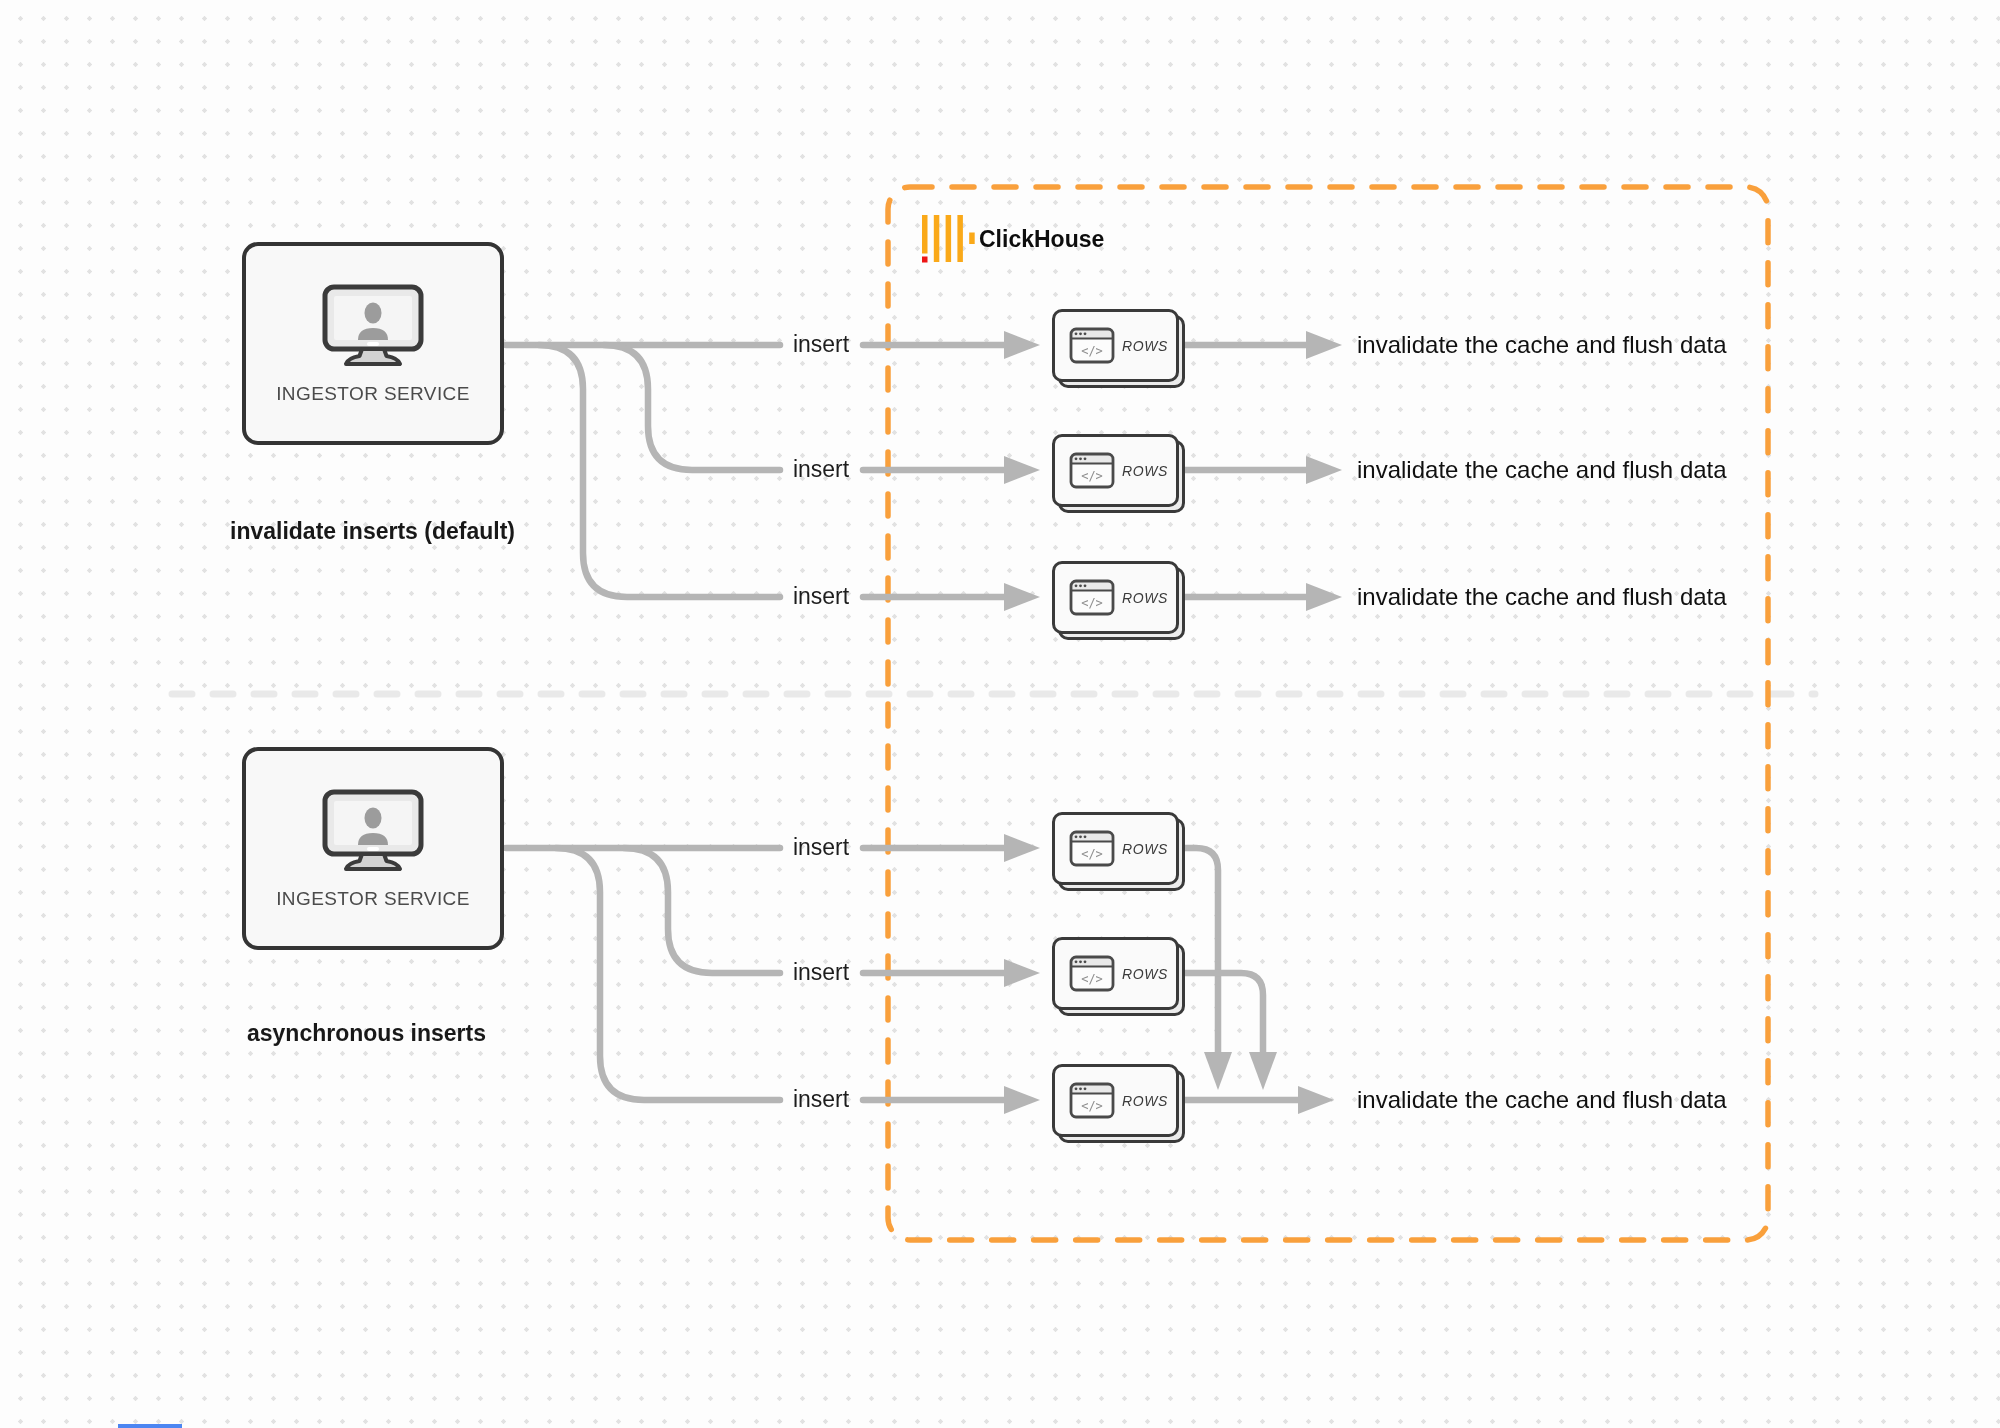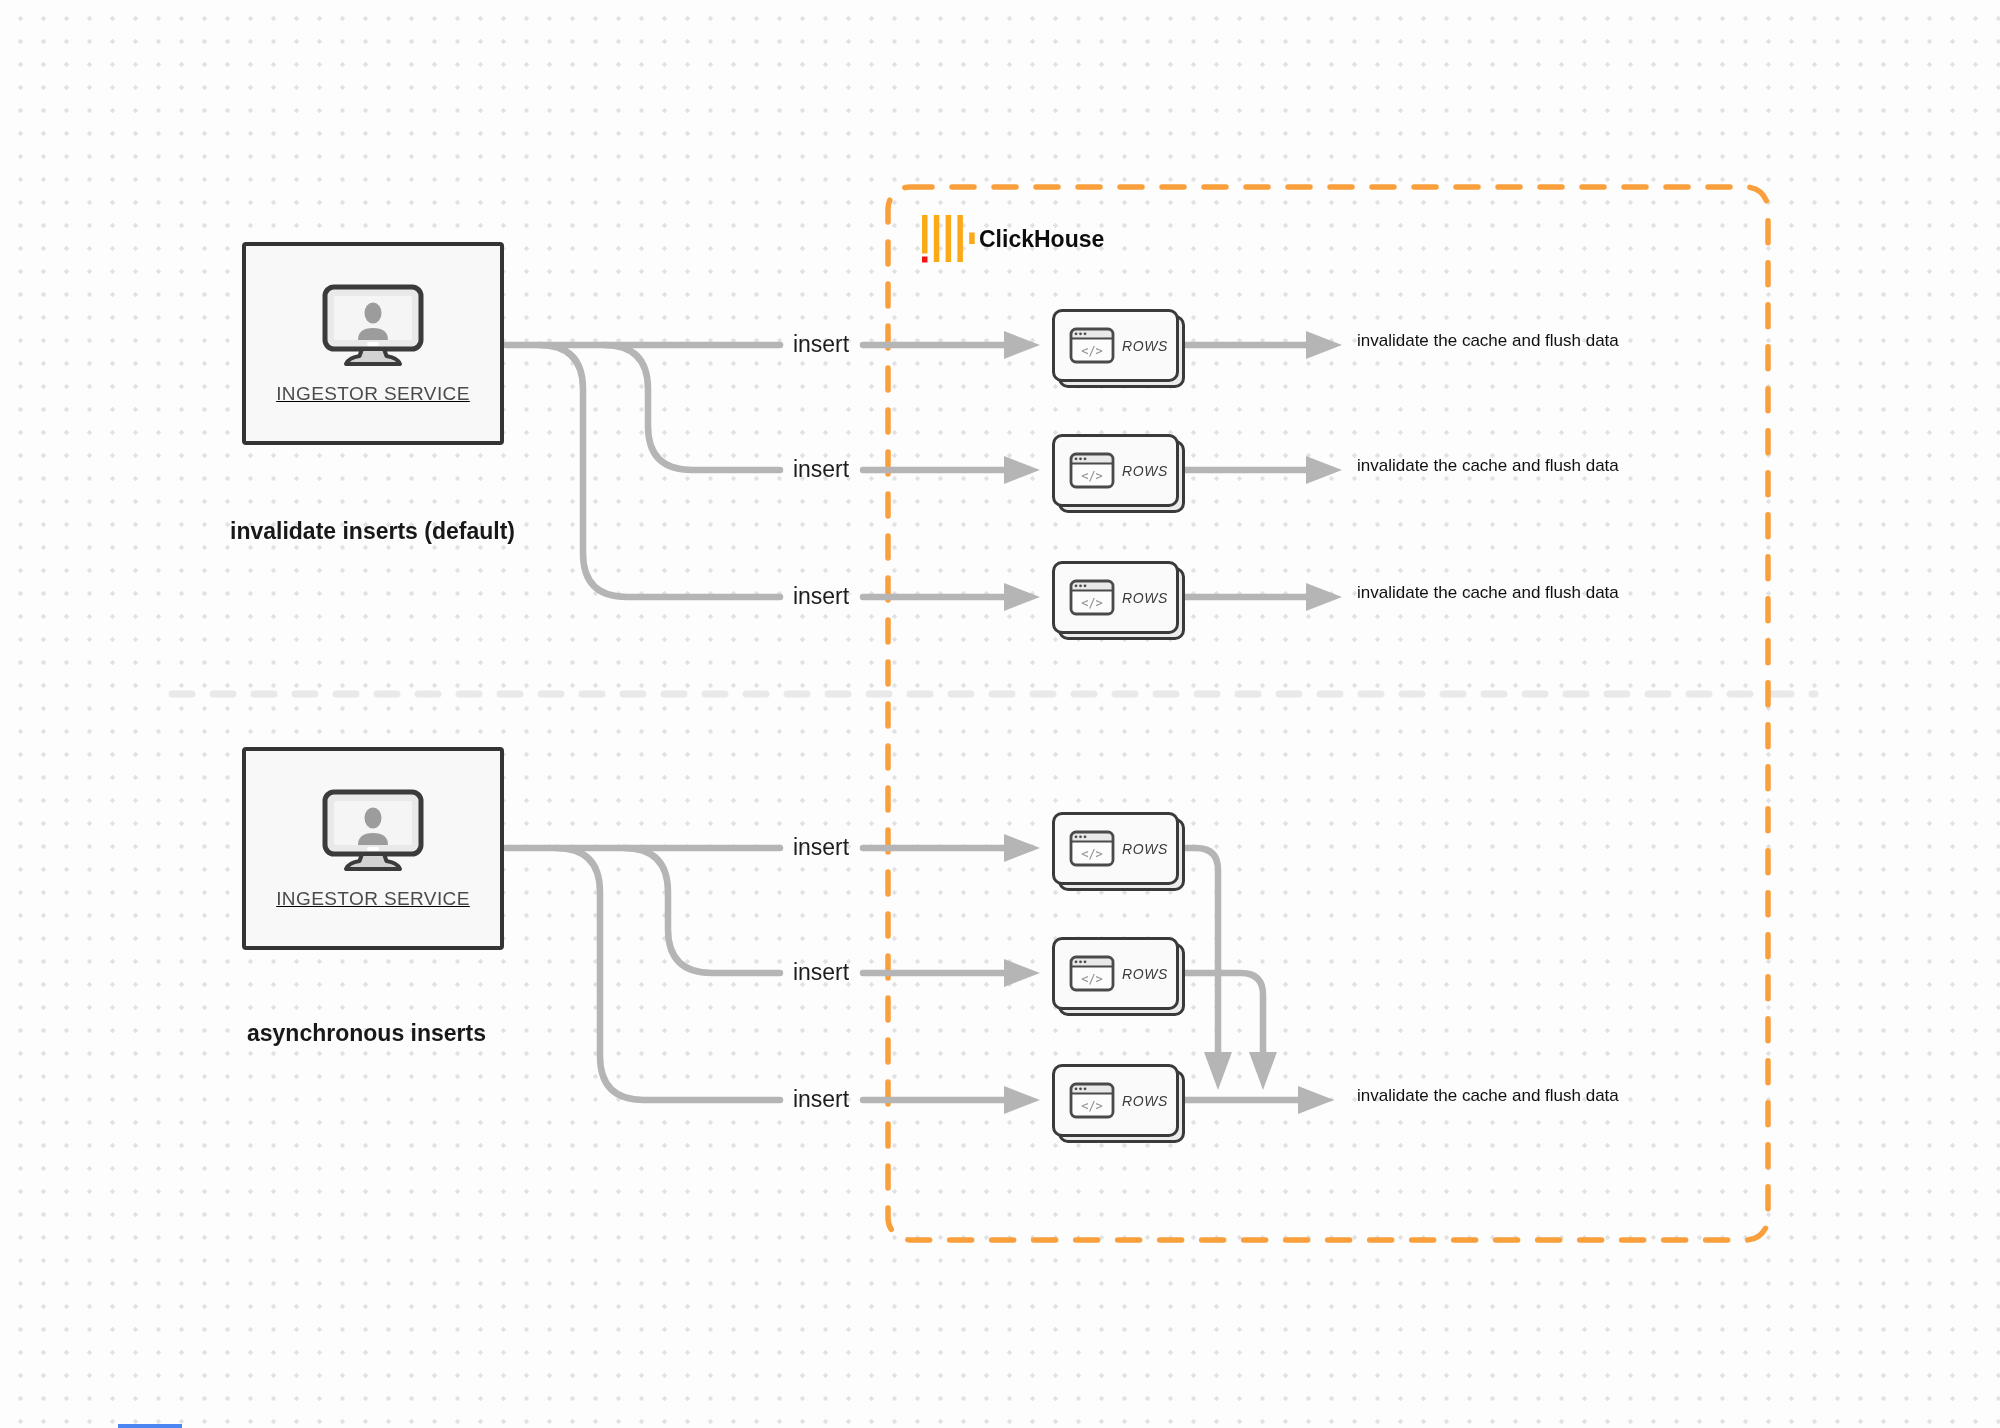--- a/index.html
+++ b/index.html
@@ -8,31 +8,31 @@
     background-color:#fdfdfd;
     background-image:radial-gradient(circle,#e2e2e2 2px,transparent 2.3px);
     background-size:23px 23px;background-position:9px 7px;
     font-family:"Liberation Sans",sans-serif;
   }
   svg.wires{position:absolute;left:0;top:0;}
 
   
   .service-box{
     position:absolute;left:242px;width:262px;height:203px;box-sizing:border-box;
-    background:#f8f8f8;border:4px solid #343434;border-radius:4px;
-    display:flex;flex-direction:column;align-items:center;justify-content:center;gap:12px;text-decoration:underline;
+    background:#f8f8f8;border:4px solid #343434;border-radius:16px;
+    display:flex;flex-direction:column;align-items:center;justify-content:center;gap:12px;
   }
   .svc-label{font-size:19px;color:#4b4b4b;letter-spacing:0.4px;}
 
   .caption{position:absolute;font-size:23px;font-weight:700;color:#181818;white-space:nowrap;}
 
   .insert-label{position:absolute;left:751px;width:140px;text-align:center;
     font-size:23px;color:#1d1d1d;}
 
-  .result-label{position:absolute;left:1357px;font-size:17px;color:#101010;white-space:nowrap;}
+  .result-label{position:absolute;left:1357px;font-size:24px;color:#101010;white-space:nowrap;}
 
   
   .rows-card{position:absolute;left:1052px;width:134px;height:80px;}
   .rows-card .back{
     position:absolute;left:6px;top:6px;width:121px;height:67px;box-sizing:content-box;
     background:#ececec;border:3px solid #3a3a3a;border-radius:10px;
   }
   .rows-card .front{
     position:absolute;left:0;top:0;width:121px;height:67px;box-sizing:content-box;
     background:#fafafa;border:3px solid #3a3a3a;border-radius:10px;

